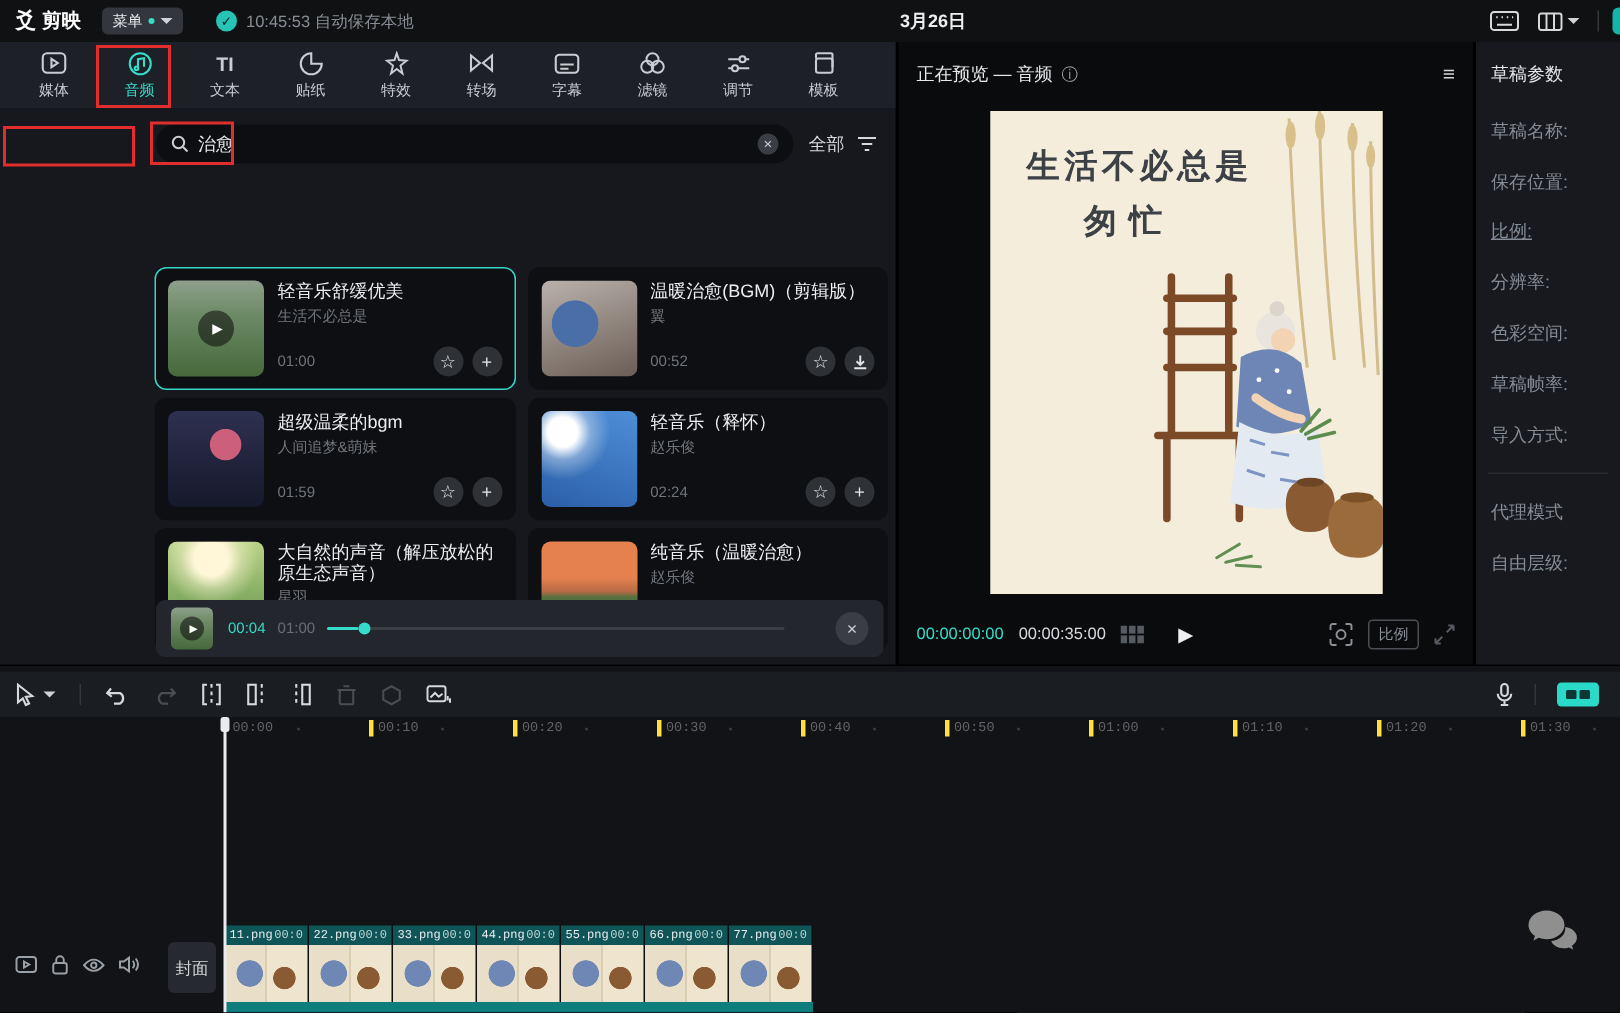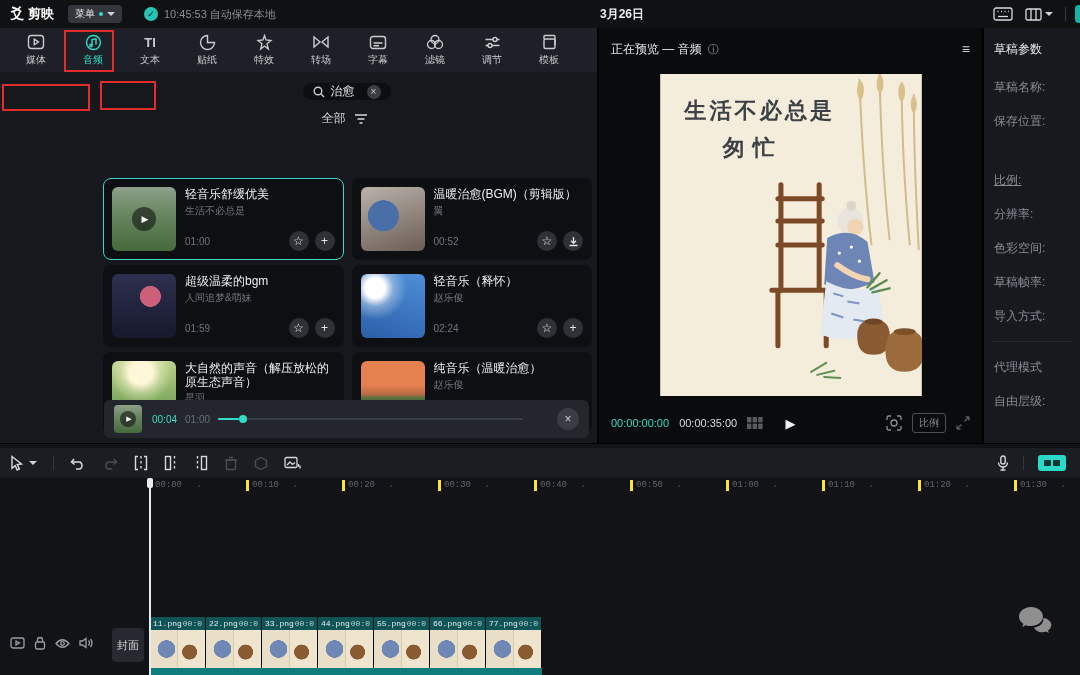--- a/index.html
+++ b/index.html
@@ -46,21 +46,21 @@
   
   .sidebar{position:absolute;left:0;top:44px;width:97px;bottom:0;padding-top:14px;}
   .side-item{width:80px;height:26px;margin:0 auto 9px auto;background:#272a30;border-radius:5px;
     display:flex;align-items:center;justify-content:center;font-size:12px;color:#d6d9dd;}
   .side-item.active{background:transparent;color:#35dcca;position:relative;}
   .side-item.active .marker{width:0;height:0;border-top:3px solid transparent;
     border-bottom:3px solid transparent;border-left:4px solid #35dcca;margin-right:4px;}
 
   
   .content{position:absolute;left:97px;top:44px;right:0;bottom:0;}
-  .searchrow{display:flex;align-items:center;margin:11px 8px 0 7px;gap:10px;flex-direction:column;}
+  .searchrow{display:flex;align-items:center;margin:11px 8px 0 7px;gap:10px;}
   .searchbox{flex:1;height:26px;background:#0c0e11;border-radius:13px;display:flex;
     align-items:center;padding:0 10px;color:#e3e6e9;font-size:12px;gap:6px;}
   .searchbox .spacer{flex:1;}
   .clear-x{width:14px;height:14px;border-radius:50%;background:#3a3e44;color:#caced3;font-size:10px;
     display:flex;align-items:center;justify-content:center;}
   .filter-cluster{display:flex;align-items:center;gap:8px;color:#d6d9dd;font-size:12px;padding-right:4px;}
 
   .cards{position:absolute;left:6px;right:5px;top:106px;display:grid;
     grid-template-columns:1fr 1fr;gap:5px 8px;}
   .card{height:82px;background:#0d0f13;border-radius:8px;border:1.5px solid transparent;
@@ -117,21 +117,21 @@
   .tc-tot{font-size:11px;color:#d6d9dd;}
   .pv-play{position:absolute;left:50%;transform:translateX(-50%);color:#eceef0;font-size:13px;}
   .pv-right{margin-left:auto;display:flex;align-items:center;gap:10px;}
   .ratio-btn{border:1px solid #4a4f55;border-radius:3px;color:#8a9096;font-size:10px;
     padding:2px 6px;}
 
   
   .draft-head{height:26px;display:flex;align-items:center;padding:0 10px;margin-top:8px;
     font-size:12px;color:#e3e6e9;}
   .dfield{padding:0 10px;color:#868c95;font-size:12px;margin-top:17px;white-space:nowrap;}
-  .dfield.gap{margin-top:42px;text-decoration:underline;}
+  .dfield.gap{margin-top:16px;text-decoration:underline;}
   .ddiv{height:1px;background:#26292f;margin:16px 8px 0 8px;}
 
   
   .timeline{position:absolute;left:0;top:444px;width:1080px;height:231px;background:#121316;font-family:Liberation Mono, monospace;}
   .tl-toolbar{position:absolute;left:0;right:0;top:4px;height:30px;background:#1a1d21;
     display:flex;align-items:center;padding-left:10px;gap:16px;}
   .tl-toolbar .sep{width:1px;height:14px;background:#34373c;}
   .ic{display:flex;align-items:center;justify-content:center;}
   .ic svg *{stroke:#d7dadd;}
   .ic.dim svg *{stroke:#4a4e54;}

